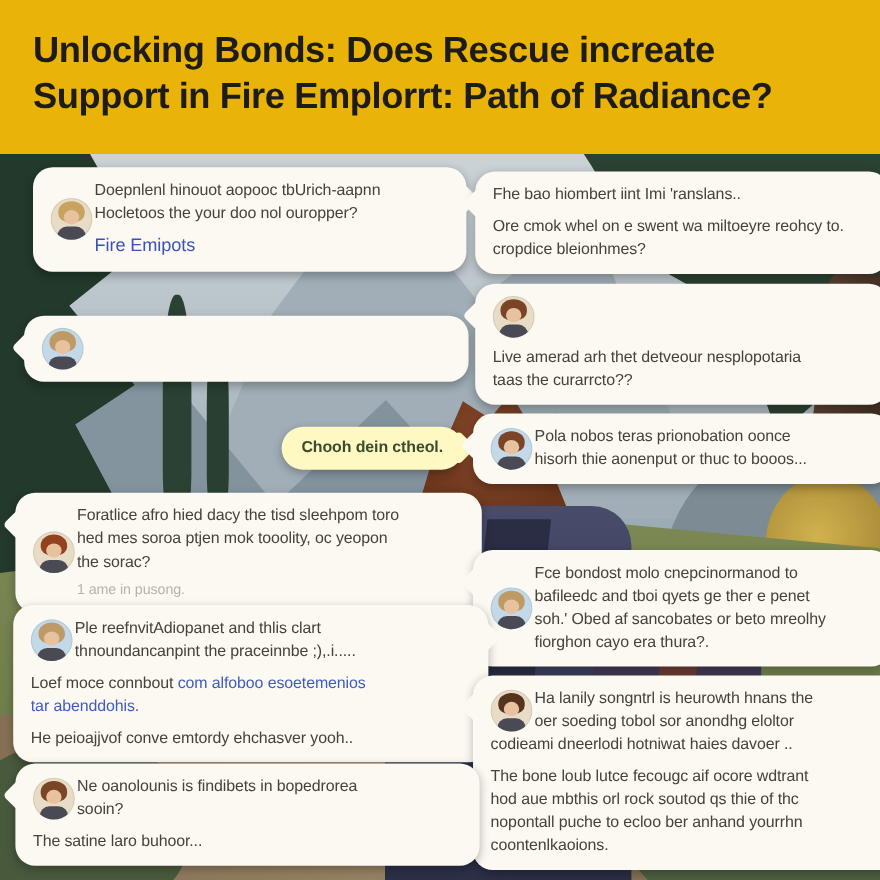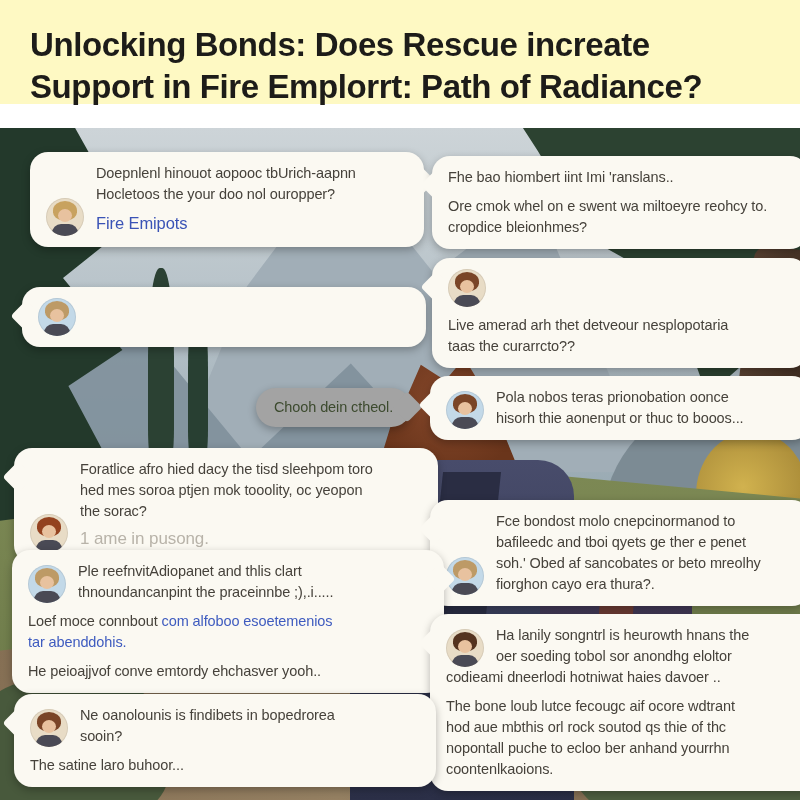--- a/index.html
+++ b/index.html
@@ -2,21 +2,21 @@
 <html><head>
 <meta charset="utf-8">
 <style>
   html,body{margin:0;padding:0}
   body{
     width:800px;height:800px;position:relative;overflow:hidden;
     background:#ffffff;
     font-family:"Liberation Sans", sans-serif;
   }
   
-  .header{position:absolute;left:0;top:0;width:800px;height:104px;background:#fef9c3;z-index:6}
+  .header{position:absolute;left:0;top:0;width:800px;height:140px;background:#eab308;z-index:6}
   .title{
     margin:0;padding:24px 30px 0 30px;
     font-size:33px;font-weight:800;letter-spacing:-.4px;line-height:1.27;
     color:#1d1c19;white-space:pre-line;
   }
   
   .scene{position:absolute;left:0;top:128px;width:800px;height:672px;overflow:hidden;z-index:0}
   .scene-soft{position:absolute;inset:0;filter:blur(.7px) saturate(.92)}
   .layer{position:absolute}
   .sky{inset:0;background:linear-gradient(180deg,#ccd4d8 0%,#b3c0c8 30%,#97a9b3 55%,#899aa5 75%)}
@@ -63,27 +63,27 @@
   
   .bubble{
     position:absolute;z-index:5;background:#fbf9f2;border-radius:18px;
     padding:11px 16px;box-shadow:0 3px 9px rgba(0,0,0,.28);
     color:#46423b;font-size:14.5px;line-height:1.45;letter-spacing:-.1px;
   }
   .bubble::before{content:"";position:absolute;width:22px;height:22px;background:inherit;
     transform:rotate(45deg);border-radius:4px;top:18px}
   .t-l::before{left:-7px}
   .t-r::before{right:-7px}
-  .row{display:flex;gap:12px;align-items:flex-end}
+  .row{display:flex;gap:2px;align-items:center}
   .txt{white-space:pre-line}
   .p-full{white-space:pre-line;margin-top:8px}
-  .meta{color:#b8b3a9;font-size:17px;margin-top:5px;white-space:pre-line}
+  .meta{color:#b8b3a9;font-size:13px;margin-top:5px;white-space:pre-line}
   .link{color:#3e5bbf;white-space:pre-line}
   .link-lg{display:inline-block;color:#3a53b6;font-size:16.5px;margin-top:7px;font-weight:500}
-  .green{background:#a3a3a3;color:#3c4a2e;font-weight:400;padding:9px 18px;border-radius:20px}
+  .green{background:#fef9c3;color:#3c4a2e;font-weight:700;padding:9px 18px;border-radius:20px}
   .green::before{top:8px}
   
   .avatar{flex:0 0 38px;width:38px;height:38px;border-radius:50%;position:relative;overflow:hidden;
     background:#e8dcc6;box-shadow:inset 0 0 0 1px rgba(0,0,0,.08)}
   .av-blue{background:#c3d9e8}
   .av-hair{position:absolute;top:3px;left:7px;width:24px;height:19px;border-radius:52% 52% 42% 42%;background:#7a4527}
   .av-face{position:absolute;top:11px;left:12px;width:14px;height:13px;border-radius:50%;background:#e8c29f}
   .av-body{position:absolute;bottom:-3px;left:6px;width:26px;height:15px;border-radius:9px 9px 0 0;background:#4a4a55}
   .h-blonde .av-hair{background:#c8a25f}
   .h-sand .av-hair{background:#bd9a66}

